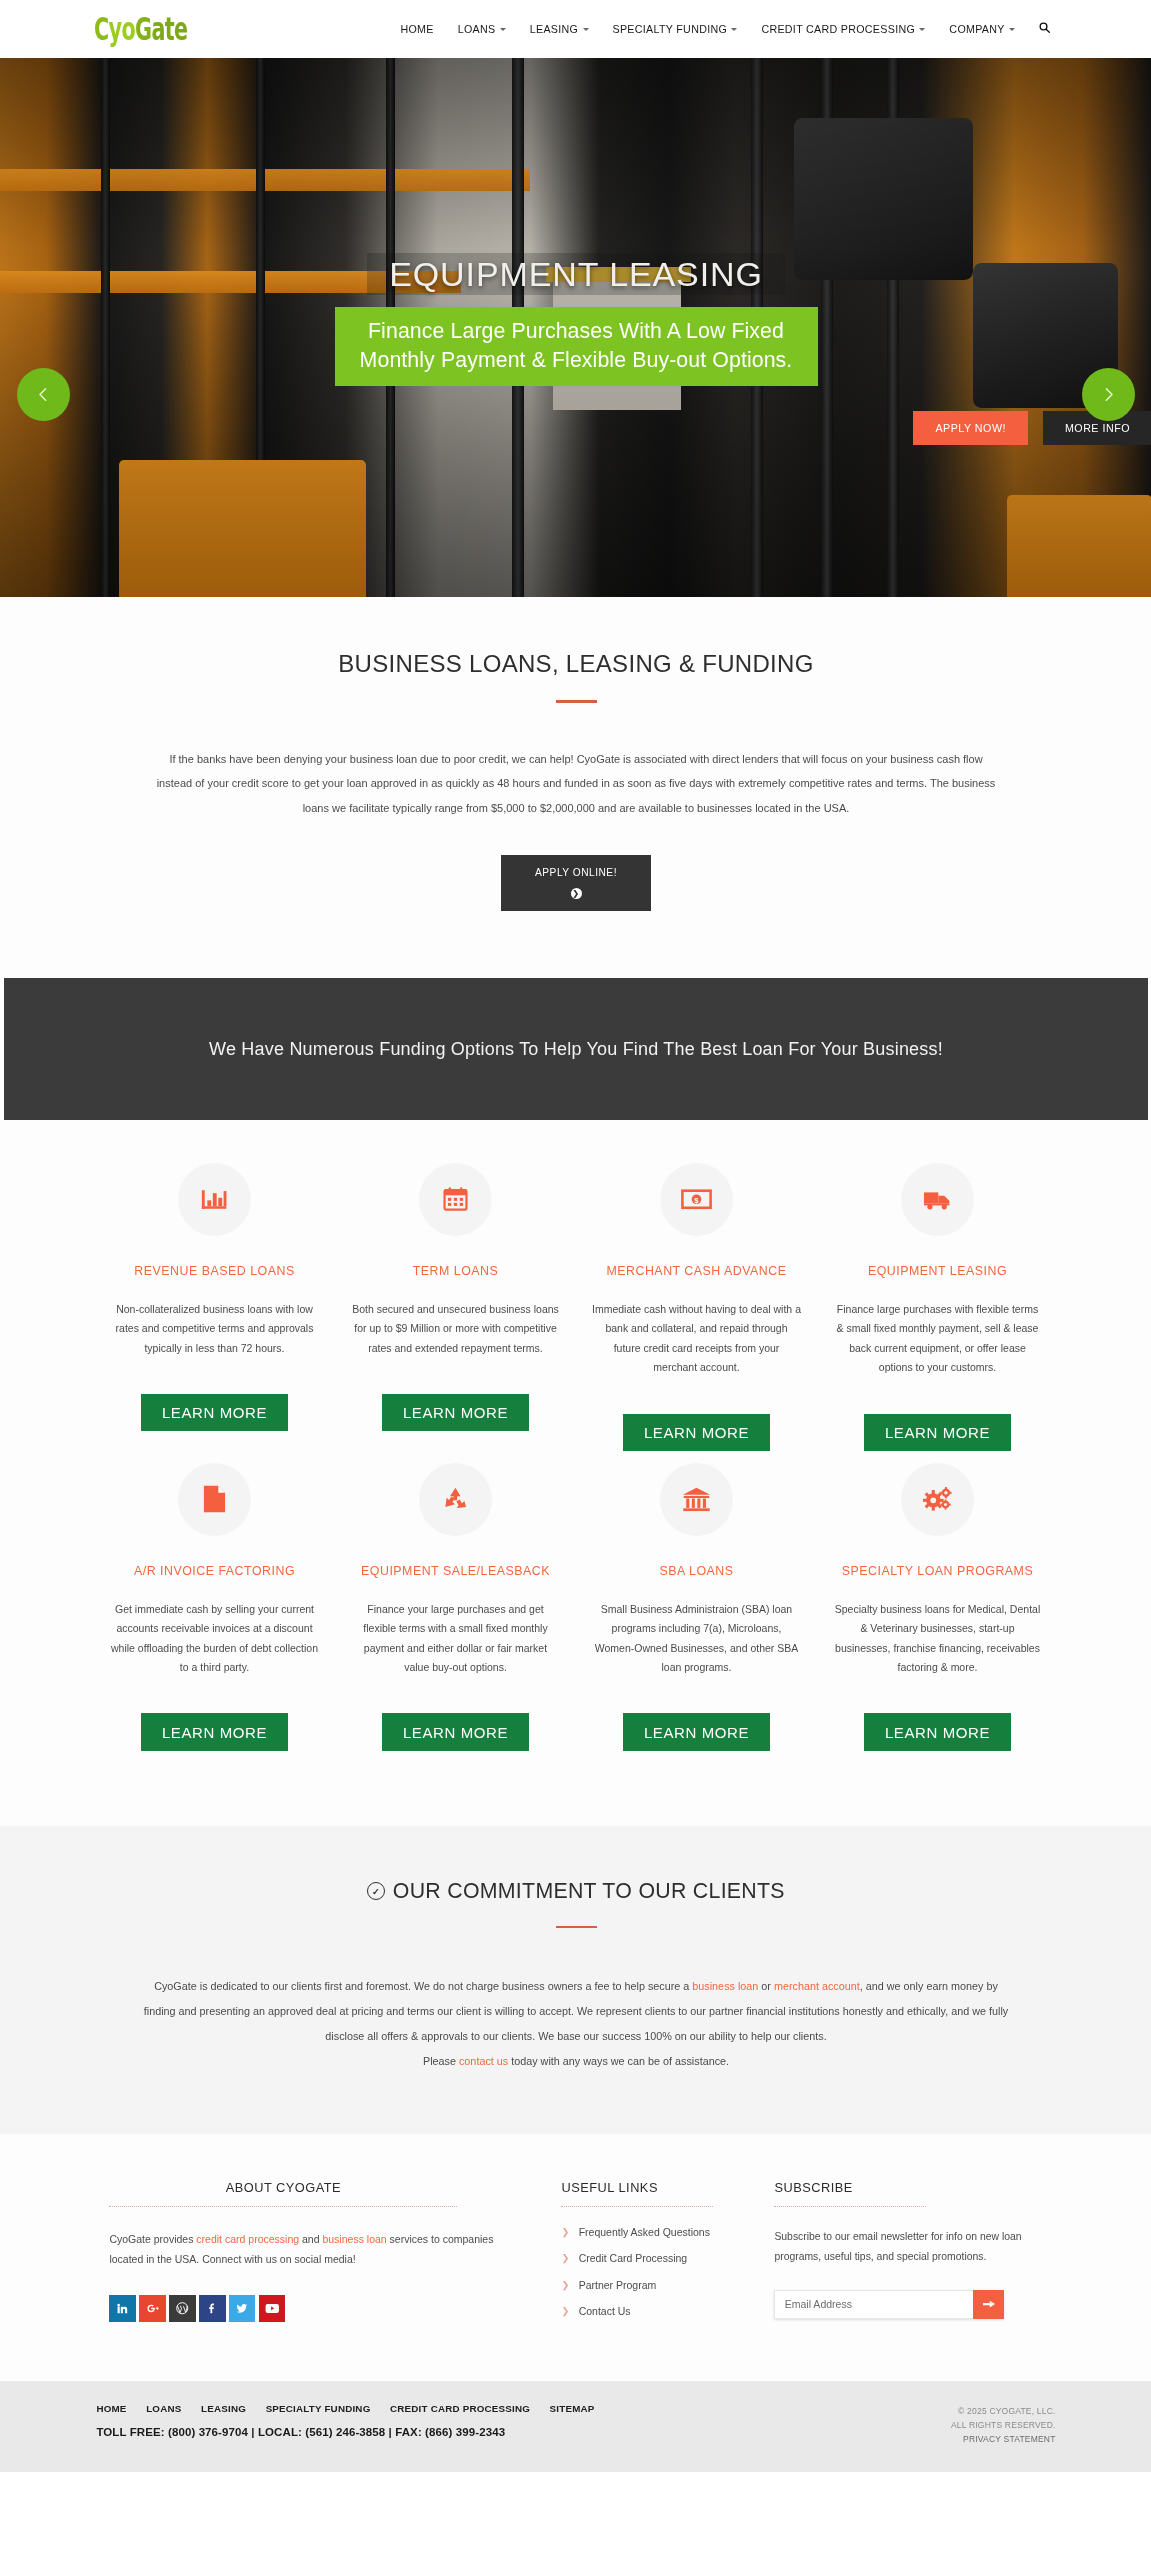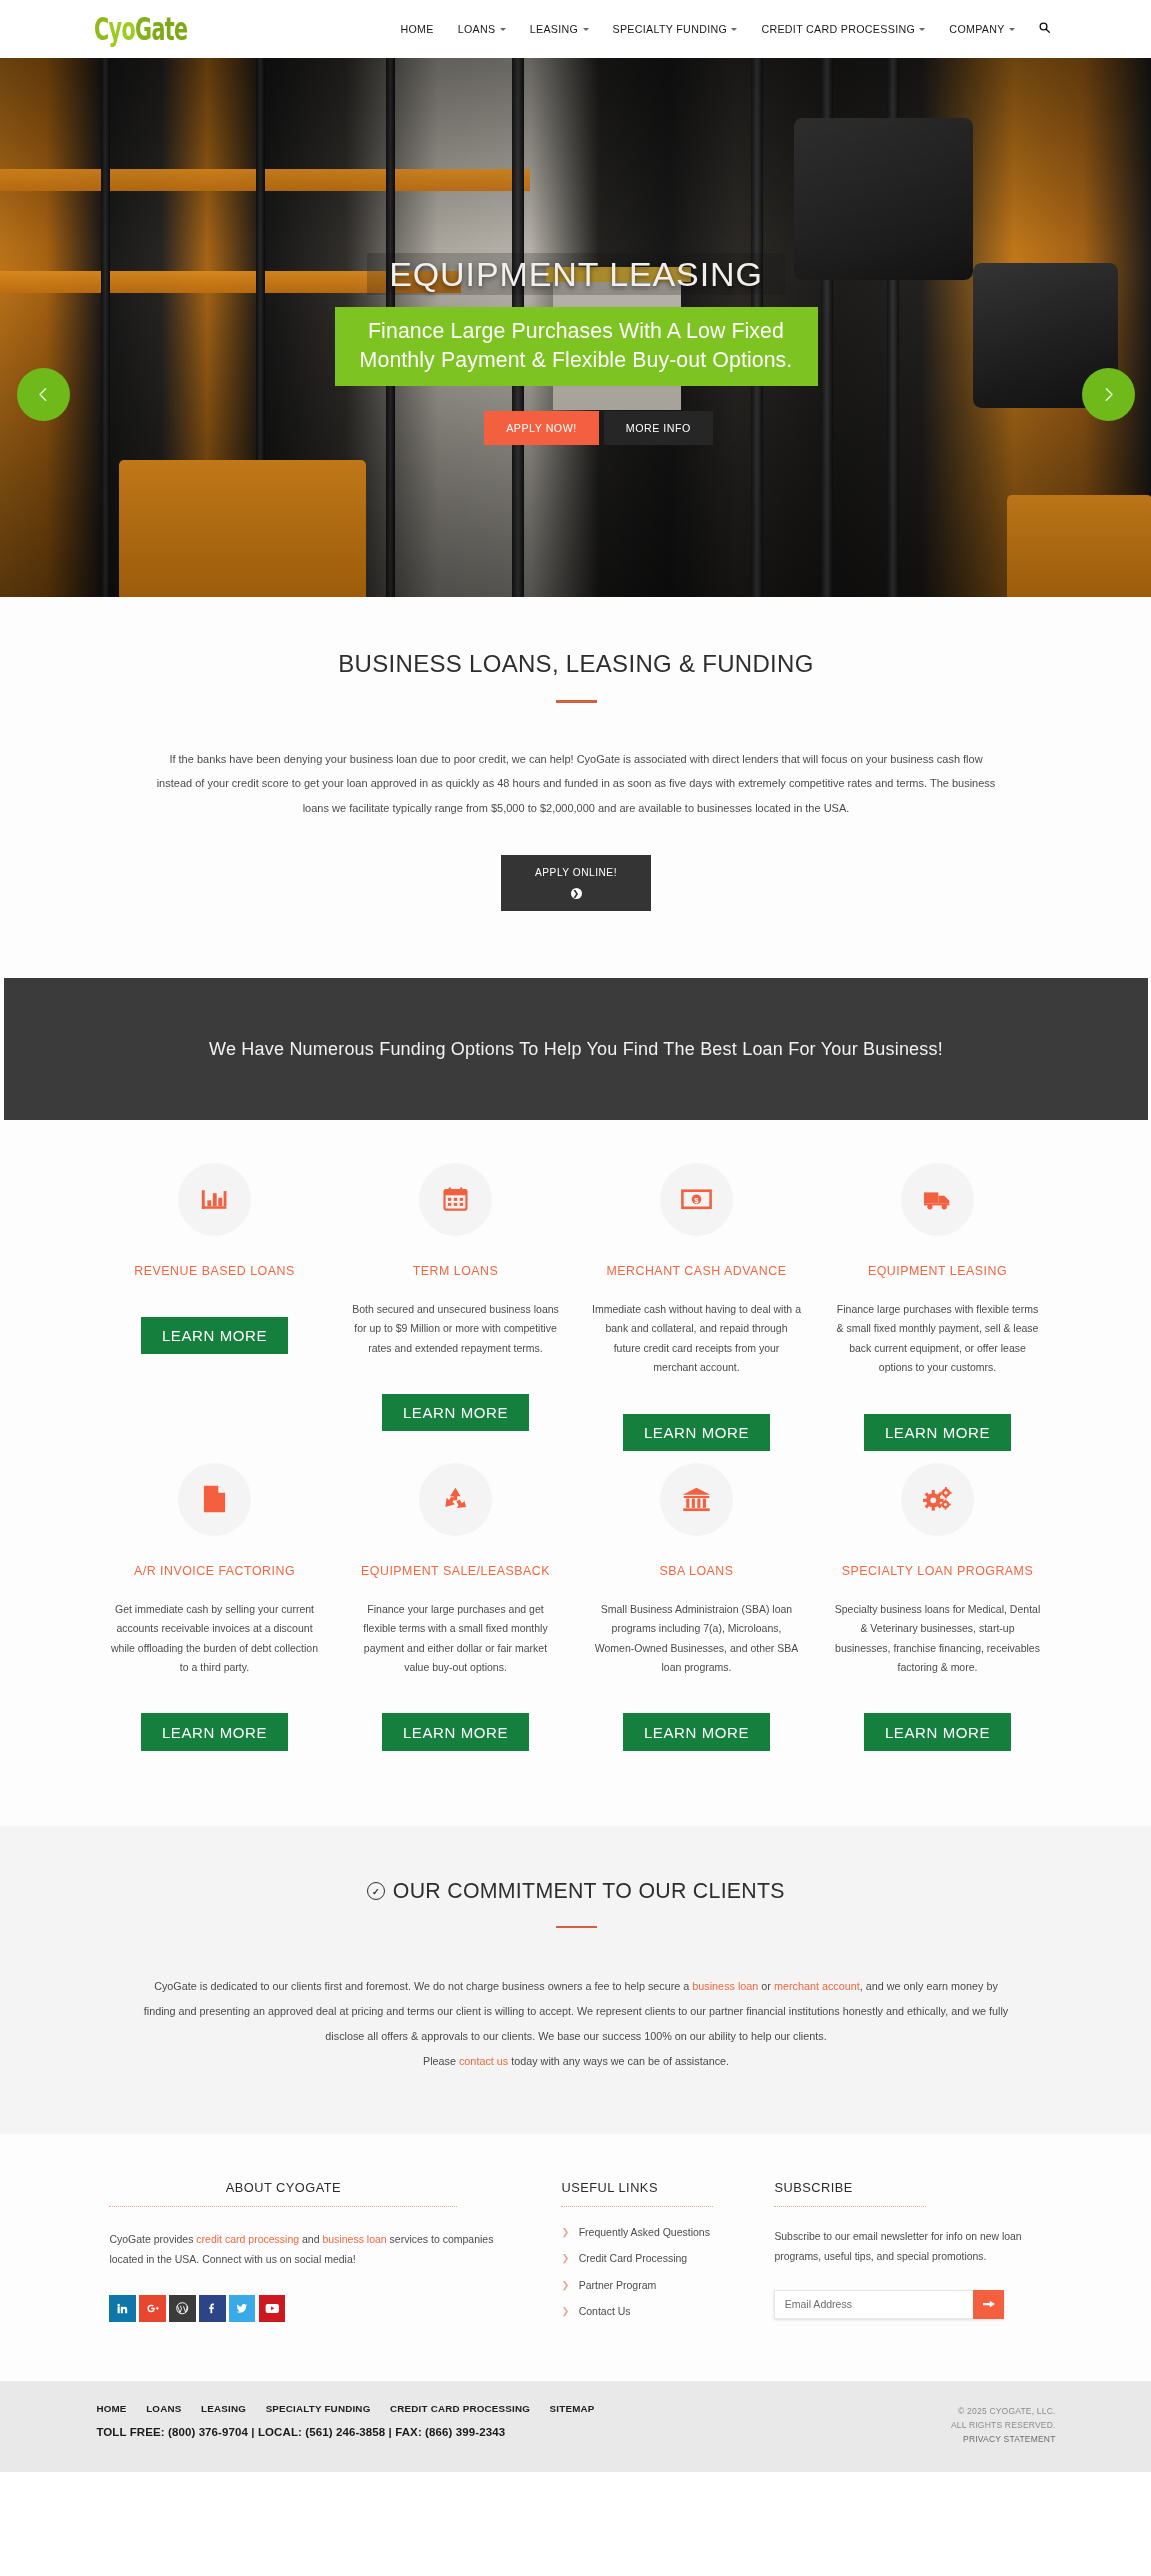--- a/index.html
+++ b/index.html
@@ -154,22 +154,22 @@
     padding: 9.4px 15.4px 11px;
     color: #ffffff;
     font-size: 21.3px;
     line-height: 1.36;
     font-weight: 300;
     letter-spacing: 0.1px;
   }
   .hero-buttons {
     margin-top: 25.6px;
     display: flex;
-    justify-content: center;
-    gap: 5px;
+    justify-content: flex-end;
+    gap: 15px;
     padding-left: 45px;
   }
   .btn-apply-now {
     background: #f4603f;
     color: #fff;
     border: none;
     font-size: 10.7px;
     letter-spacing: 0.5px;
     padding: 11px 22px;
     cursor: pointer;
@@ -589,20 +589,21 @@
         <svg width="29" height="27" viewBox="0 0 34 32">
           <rect x="2" y="5" width="3.4" height="22" fill="#f4603f"></rect>
           <rect x="2" y="24" width="29" height="3" fill="#f4603f"></rect>
           <rect x="8.5" y="17" width="4.6" height="7" fill="#f4603f"></rect>
           <rect x="15" y="8.5" width="4.6" height="15.5" fill="#f4603f"></rect>
           <rect x="21.5" y="14" width="4.6" height="10" fill="#f4603f"></rect>
           <rect x="27.8" y="6" width="3.4" height="18" fill="#f4603f"></rect>
         </svg>
       </div>
       <div class="svc-title">REVENUE BASED LOANS</div>
+      <div class="svc-desc">Non-collateralized business loans with low rates and competitive terms and approvals typically in less than 72 hours.</div>
       <div class="svc-foot"><button class="btn-learn-more">LEARN MORE</button></div>
     </div>
 
     <div class="svc-card">
       <div class="svc-icon-wrap">
         <svg width="27" height="27" viewBox="0 0 32 32">
           <rect x="3" y="5" width="26" height="23" rx="1.5" fill="none" stroke="#f4603f" stroke-width="2.6"></rect>
           <rect x="3" y="5" width="26" height="6" fill="#f4603f"></rect>
           <rect x="8" y="1.5" width="2.6" height="6" rx="1.3" fill="#f4603f"></rect>
           <rect x="21.4" y="1.5" width="2.6" height="6" rx="1.3" fill="#f4603f"></rect>

